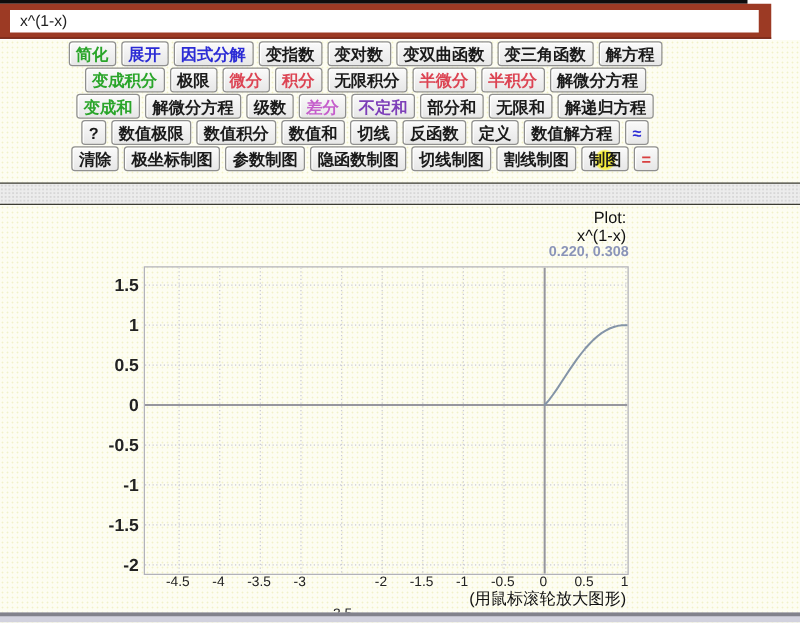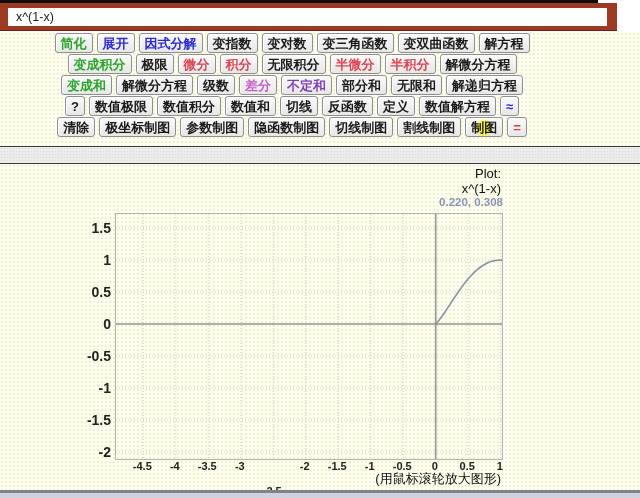--- a/index.html
+++ b/index.html
@@ -64,21 +64,21 @@
   }
   .plot-frame{
     position:absolute;left:115px;top:213px;width:386px;height:245px;
     border:1px solid #b2b2ba;box-sizing:content-box;
   }
   .plot-frame svg{display:block;}
   .grid{stroke:#cacad2;stroke-width:1;stroke-dasharray:1 2;}
   .axis{stroke:#96969e;stroke-width:1.6;}
   .curve{stroke:#8494a7;stroke-width:1.6;fill:none;stroke-linejoin:round;stroke-linecap:round;}
   .xlabels{position:absolute;left:115px;top:460px;width:386px;height:14px;}
-  .xlabel{position:absolute;transform:translateX(-50%);font-size:11px;font-weight:700;color:#222;white-space:nowrap;text-align:right;}
+  .xlabel{position:absolute;transform:translateX(-50%);font-size:11px;font-weight:400;color:#222;white-space:nowrap;text-align:right;}
   .ylabels{position:absolute;left:40px;top:213px;width:71px;height:245px;}
   .ylabel{position:absolute;right:0;font-size:14px;font-weight:600;color:#222;white-space:nowrap;}
   .bottom-bar{
     position:absolute;left:0;top:490px;width:640px;height:8px;box-sizing:border-box;
     border-top:3px solid #82828c;background:#d2d2de;
   }
 </style>
 </head>
 <body>
 
@@ -89,22 +89,22 @@
   </div>
 </div>
 
 <div class="rows">
   <div class="row">
     <button class="tb c-grn">简化</button>
     <button class="tb c-blu">展开</button>
     <button class="tb c-blu">因式分解</button>
     <button class="tb">变指数</button>
     <button class="tb">变对数</button>
+    <button class="tb">变双曲函数</button>
     <button class="tb">变三角函数</button>
-    <button class="tb">变双曲函数</button>
     <button class="tb">解方程</button>
   </div>
   <div class="row">
     <button class="tb c-grn">变成积分</button>
     <button class="tb">极限</button>
     <button class="tb c-red">微分</button>
     <button class="tb c-red">积分</button>
     <button class="tb">无限积分</button>
     <button class="tb c-red">半微分</button>
     <button class="tb c-red">半积分</button>

